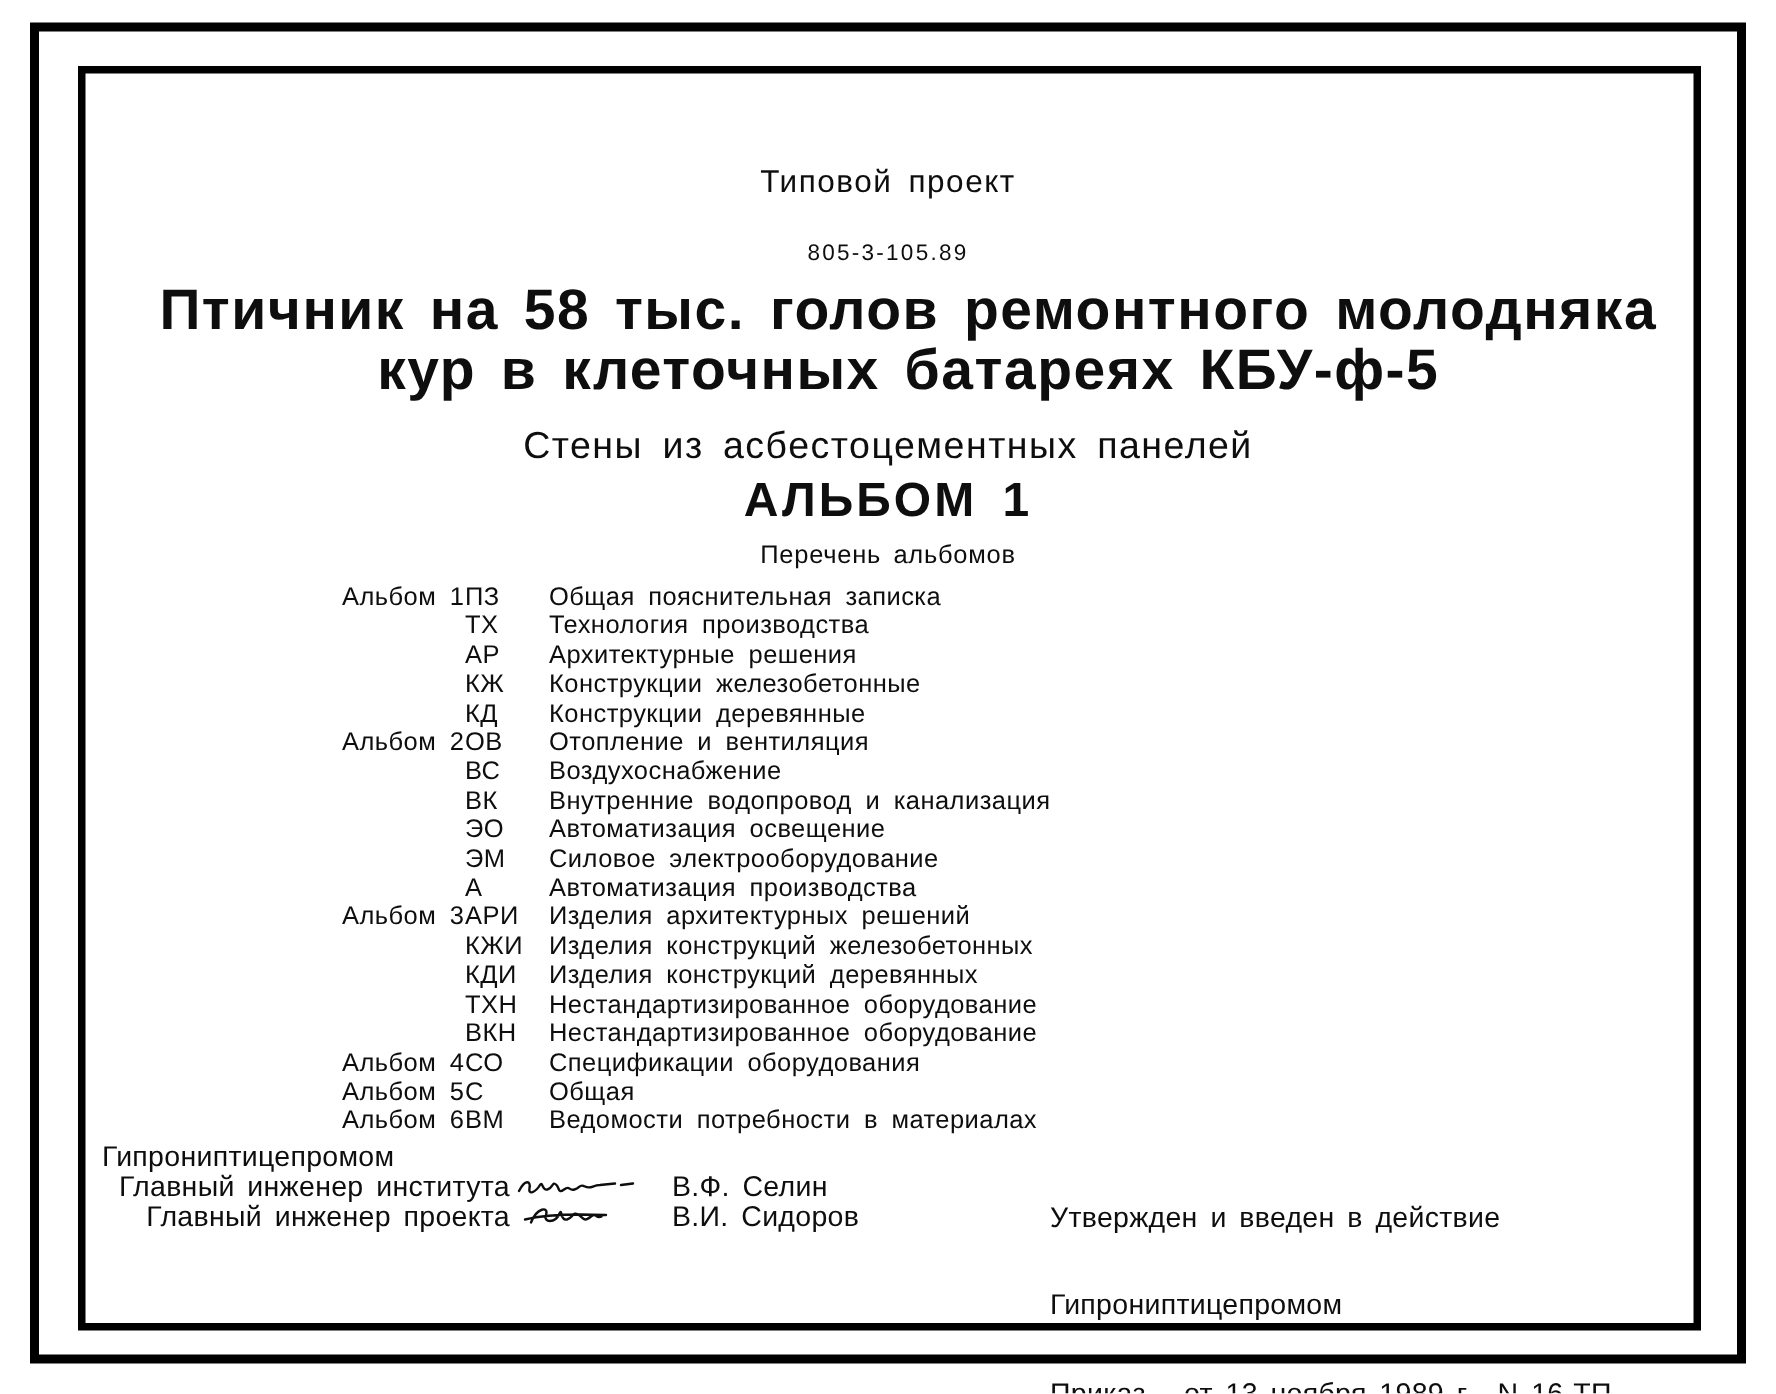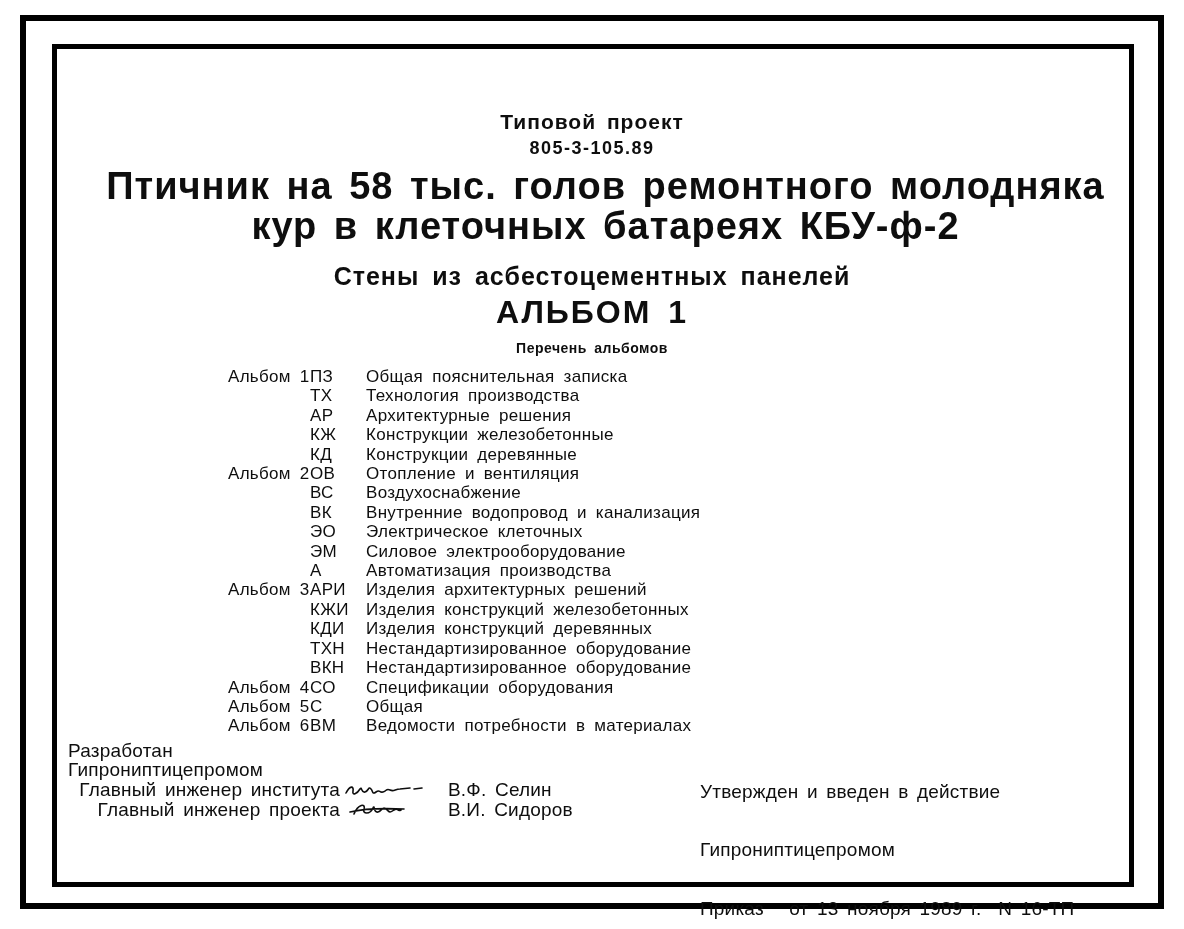--- a/index.html
+++ b/index.html
@@ -22,32 +22,33 @@
     position: absolute;
     left: 52px; top: 44px;
     width: 1072px; height: 833px;
     border: 5px solid #000;
   }
   .content {
     position: absolute;
     left: 57px; top: 49px;
     width: 1070px; height: 828px;
   }
-  .centered { text-align: center; font-weight: bold; }
+  .centered { text-align: center; }
   .doc-type {
     margin-top: 60px;
     font-size: 21px;
     letter-spacing: 1px;
     word-spacing: 4px;
     line-height: 26px;
   }
   .doc-number {
-    font-size: 18px;
+    font-size: 15px;
     letter-spacing: 1.5px;
     line-height: 26px;
+    margin-top: 21px;
   }
   .title-line {
     font-size: 38px;
     font-weight: bold;
     letter-spacing: 1px;
     word-spacing: 5px;
     line-height: 40px;
     margin-left: 27px;
   }
   .title-line.first { margin-top: 5px; }
@@ -61,21 +62,21 @@
   .album-heading {
     margin-top: 3px;
     font-size: 32px;
     font-weight: bold;
     letter-spacing: 2px;
     word-spacing: 6px;
     line-height: 37px;
   }
   .list-heading {
     margin-top: 7px;
-    font-size: 14px;
+    font-size: 17px;
     letter-spacing: 0.5px;
     word-spacing: 3px;
     line-height: 21px;
   }
   .albums {
     margin: 8px 0 0 171px;
     font-size: 17px;
     line-height: 19.4px;
     letter-spacing: 0.3px;
     word-spacing: 4px;
@@ -105,21 +106,21 @@
 <body>
 
 <div class="sheet">
   <div class="frame-outer"></div>
   <div class="frame-inner"></div>
 
   <div class="content">
     <div class="centered doc-type">Типовой проект</div>
     <div class="centered doc-number">805-3-105.89</div>
     <div class="centered title-line first">Птичник на 58 тыс. голов ремонтного молодняка</div>
-    <div class="centered title-line">кур в клеточных батареях КБУ-ф-2</div>
+    <div class="centered title-line">кур в клеточных батареях КБУ-ф-5</div>
     <div class="centered subtitle">Стены из асбестоцементных панелей</div>
     <div class="centered album-heading">АЛЬБОМ 1</div>
     <div class="centered list-heading">Перечень альбомов</div>
 
     <div class="albums">
         <div class="album-row">
         <span class="cell">Альбом 1</span>
         <span class="cell">ПЗ</span>
         <span class="cell">Общая пояснительная записка</span>
       </div>
@@ -154,21 +155,21 @@
         <span class="cell">Воздухоснабжение</span>
       </div>
         <div class="album-row">
         <span class="cell"></span>
         <span class="cell">ВК</span>
         <span class="cell">Внутренние водопровод и канализация</span>
       </div>
         <div class="album-row">
         <span class="cell"></span>
         <span class="cell">ЭО</span>
-        <span class="cell">Электрическое клеточных</span>
+        <span class="cell">Автоматизация освещение</span>
       </div>
         <div class="album-row">
         <span class="cell"></span>
         <span class="cell">ЭМ</span>
         <span class="cell">Силовое электрооборудование</span>
       </div>
         <div class="album-row">
         <span class="cell"></span>
         <span class="cell">А</span>
         <span class="cell">Автоматизация производства</span>
@@ -209,21 +210,20 @@
         <span class="cell">Общая</span>
       </div>
         <div class="album-row">
         <span class="cell">Альбом 6</span>
         <span class="cell">ВМ</span>
         <span class="cell">Ведомости потребности в материалах</span>
       </div>
       </div>
 
     <div class="footer">
-      <div>Разработан</div>
       <div>Гипрониптицепромом</div>
 
       <div class="sign-row">
         <span class="role">Главный инженер института</span>
         <span class="sig">
           <svg width="108" height="20" viewBox="0 0 108 20">
             <path d="M6,13 C10,5 14,6 13,11 C12,16 17,14 20,9 C22,6 21,13 25,12 C29,11 28,6 31,9 C33,11 32,15 36,12 C40,9 39,13 43,12 C47,11 46,8 50,10 C54,12 55,9 60,9 L70,8 M74,9 L82,8" fill="none" stroke="#0e0e0e" stroke-width="1.6" stroke-linecap="round"></path>
           </svg>
         </span>
         <span class="name">В.Ф. Селин</span>

